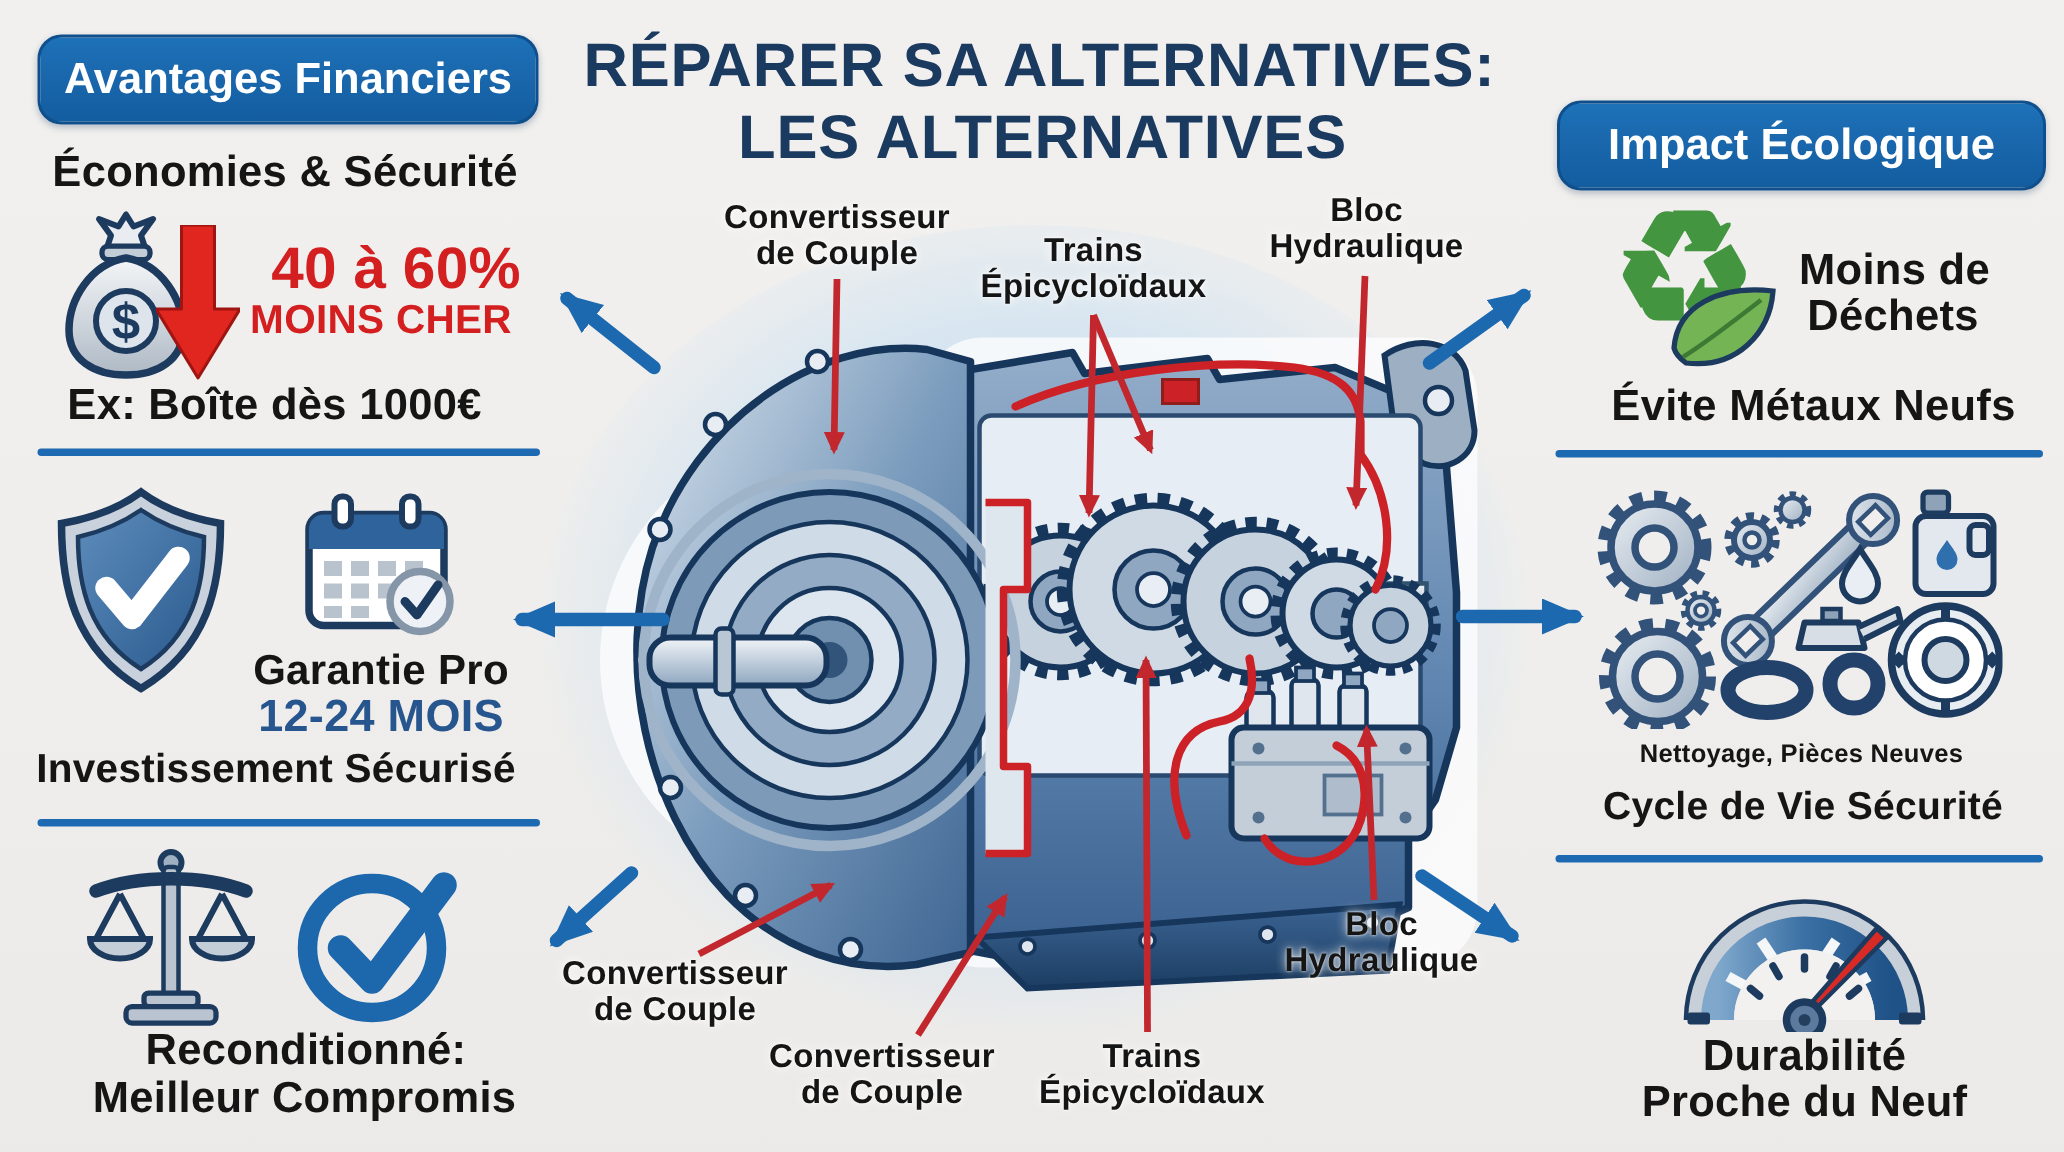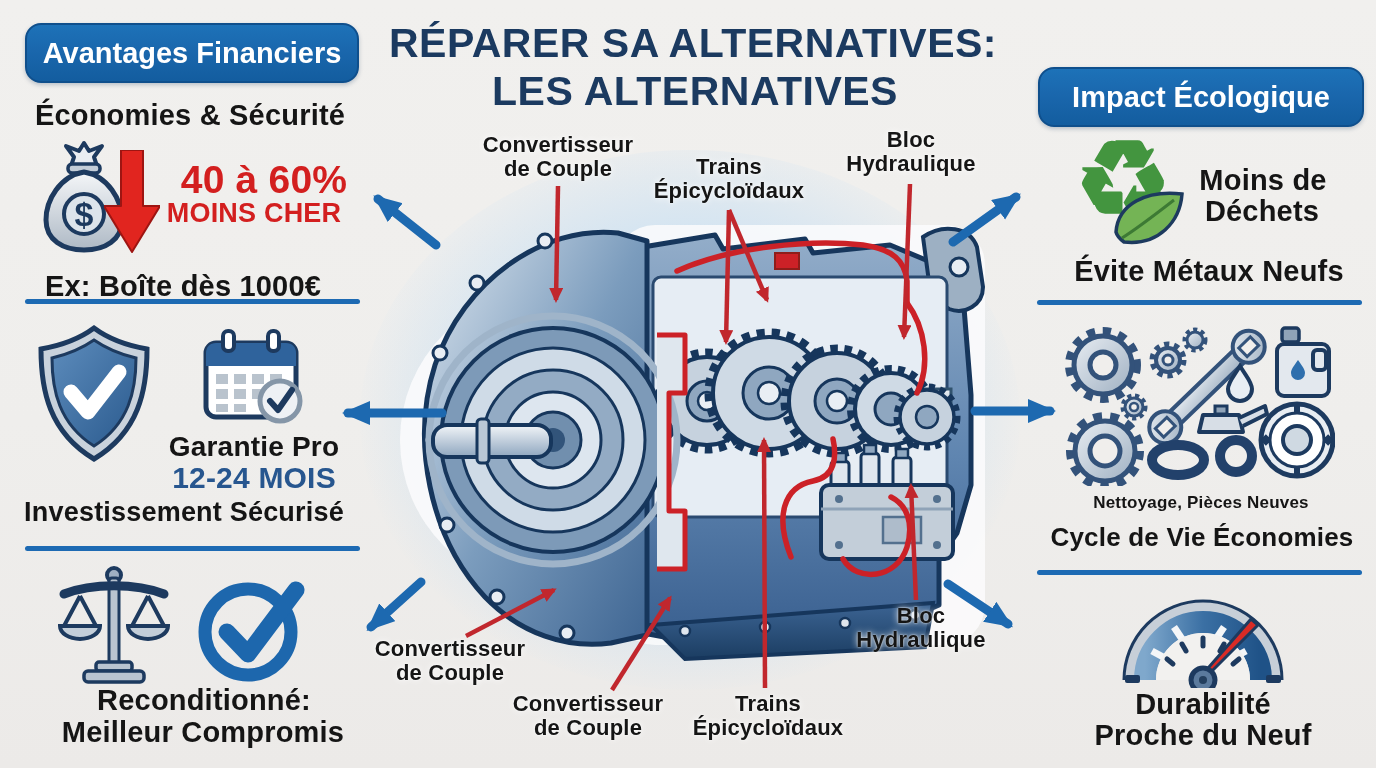--- a/index.html
+++ b/index.html
@@ -61,21 +61,21 @@
     <circle cx="46" cy="74" r="20" fill="#dde4eb" stroke="#1d3a5f" stroke-width="4"></circle>
     <text x="46" y="86" text-anchor="middle" font-family="Liberation Sans, sans-serif" font-size="34" font-weight="bold" fill="#1d3a5f">$</text>
   </svg>
 
   <svg class="abs" style="left:104px;top:150px;" width="56" height="104" viewBox="0 0 56 104">
     <polygon points="17,0 39,0 39,56 56,56 28,102 0,56 17,56" fill="#e1251f" stroke="#9e1512" stroke-width="2" stroke-linejoin="round"></polygon>
   </svg>
 
   <div class="txt red" style="left:264px;top:159px;font-size:39px;">40 à 60%</div>
   <div class="txt red" style="left:254px;top:199px;font-size:27px;">MOINS CHER</div>
-  <div class="txt" style="left:183px;top:255px;font-size:29px;margin-top:16px;">Ex: Boîte dès 1000€</div>
+  <div class="txt" style="left:183px;top:255px;font-size:29px;">Ex: Boîte dès 1000€</div>
 
   <div class="divider" style="left:25px;top:299px;width:335px;"></div>
 
   <svg class="abs" style="left:34px;top:324px;" width="120" height="140" viewBox="0 0 120 140">
     <defs>
       <linearGradient id="shG" x1="0" y1="0" x2="1" y2="1">
         <stop offset="0" stop-color="#5d8cbc"></stop>
           <stop offset="1" stop-color="#2a5a8e"></stop>
       </linearGradient>
     </defs>
@@ -221,21 +221,21 @@
         <rect x="18" y="-26" width="7" height="7" transform="rotate(45)"></rect>
         <rect x="18" y="19" width="7" height="7" transform="rotate(-45)"></rect>
         <rect x="-25" y="-26" width="7" height="7" transform="rotate(-45)"></rect>
         <rect x="-25" y="19" width="7" height="7" transform="rotate(45)"></rect>
       </g>
       <circle r="14" fill="#cfd9e2" stroke="#1d3a5f" stroke-width="4"></circle>
     </g>
   </svg>
 
   <div class="txt" style="left:1201px;top:494px;font-size:17px;">Nettoyage, Pièces Neuves</div>
-  <div class="txt" style="left:1202px;top:523px;font-size:26px;">Cycle de Vie Économies</div>
+  <div class="txt" style="left:1202px;top:523px;font-size:26px;">Cycle de Vie Sécurité</div>
 
   <div class="divider" style="left:1037px;top:570px;width:325px;"></div>
 
   <svg class="abs" style="left:1118px;top:588px;" width="170" height="100" viewBox="0 0 170 100">
     <defs>
       <linearGradient id="gaG" x1="0" y1="0" x2="1" y2="0">
         <stop offset="0" stop-color="#7fa8cc"></stop>
           <stop offset="0.5" stop-color="#3b70a4"></stop>
           <stop offset="1" stop-color="#1f5287"></stop>
       </linearGradient>

